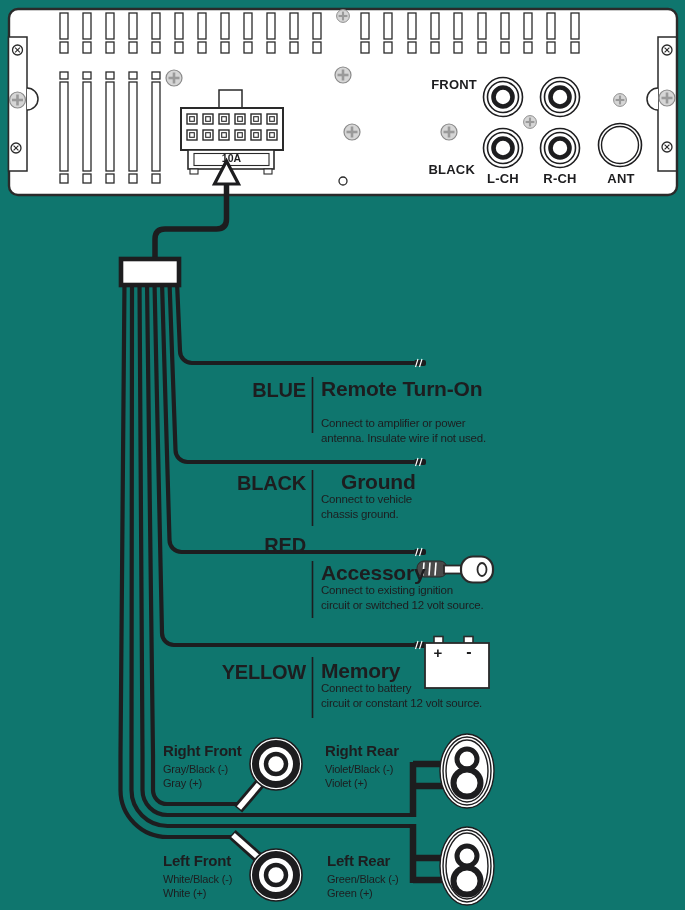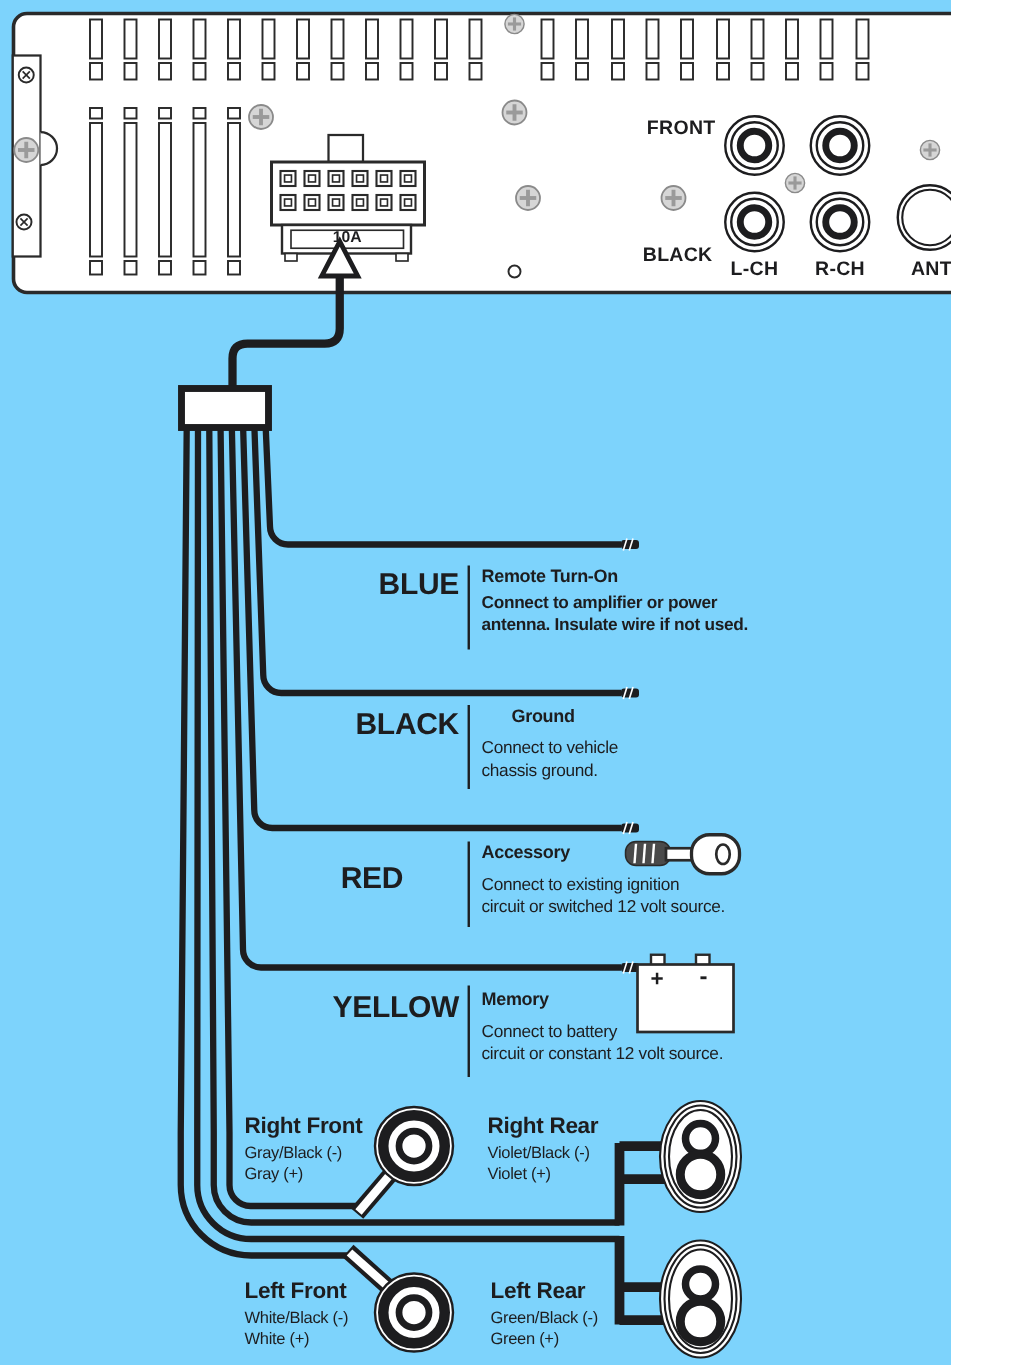--- a/index.html
+++ b/index.html
@@ -1,22 +1,22 @@
 <!DOCTYPE html>
 <html><head>
 <meta charset="utf-8">
 <style>
   html,body{margin:0;padding:0;background:#fff;}
-  #stage{position:relative;width:634px;height:910px;background:#7dd3fc;overflow:hidden;
+  #stage{position:relative;width:685px;height:910px;background:#0f766e;overflow:hidden;
          font-family:"Liberation Sans",sans-serif;color:#1d1d1f;}
   .abs{position:absolute;}
   svg{position:absolute;left:0;top:0;}
   .t{color:#1d1d1f;}
   .wname{font-weight:bold;font-size:20px;text-align:right;width:116px;letter-spacing:-0.2px;}
-  .wtitle{font-weight:bold;font-size:12px;letter-spacing:-0.2px;white-space:nowrap;}
+  .wtitle{font-weight:bold;font-size:21px;letter-spacing:-0.2px;white-space:nowrap;}
   .wdesc{font-size:11.5px;line-height:14.5px;white-space:pre-line;letter-spacing:-0.2px;}
   .spk .nm{font-weight:bold;font-size:15px;letter-spacing:-0.2px;margin-bottom:4px;white-space:nowrap;}
   .spk .ln{font-size:11px;line-height:13.5px;letter-spacing:-0.2px;white-space:nowrap;}
   .plabel{font-weight:bold;font-size:13px;letter-spacing:0.2px;white-space:nowrap;}
   .fuse{font-weight:bold;font-size:10.5px;text-align:center;}
   .batt{font-weight:bold;text-align:center;}
 </style>
 </head>
 <body>
 
@@ -251,29 +251,29 @@
 
 <div class="abs plabel t" style="left:413px;top:77px;width:64px;text-align:right;">FRONT</div>
 <div class="abs plabel t" style="left:413px;top:162px;width:62px;text-align:right;">BLACK</div>
 <div class="abs plabel t" style="left:477px;top:171px;width:52px;text-align:center;">L-CH</div>
 <div class="abs plabel t" style="left:534px;top:171px;width:52px;text-align:center;">R-CH</div>
 <div class="abs plabel t" style="left:595px;top:171px;width:52px;text-align:center;">ANT</div>
 <div class="abs fuse t" style="left:194px;top:152px;width:75px;">10A</div>
 
 <div class="abs wname t" style="left:190px;top:379px;">BLUE</div>
 <div class="abs wtitle t" style="left:321px;top:377px;">Remote Turn-On</div>
-<div class="abs wdesc t" style="left:321px;top:395px;font-weight:bold;">Connect to amplifier or power
+<div class="abs wdesc t" style="left:321px;top:416px;">Connect to amplifier or power
 antenna. Insulate wire if not used.</div>
 
 <div class="abs wname t" style="left:190px;top:472px;">BLACK</div>
 <div class="abs wtitle t" style="left:321px;top:470px;margin-left:20px;">Ground</div>
 <div class="abs wdesc t" style="left:321px;top:492px;">Connect to vehicle
 chassis ground.</div>
 
-<div class="abs wname t" style="left:190px;top:575px;text-align:center;">RED</div>
+<div class="abs wname t" style="left:190px;top:534px;">RED</div>
 <div class="abs wtitle t" style="left:321px;top:561px;">Accessory</div>
 <div class="abs wdesc t" style="left:321px;top:583px;">Connect to existing ignition
 circuit or switched 12 volt source.</div>
 
 <div class="abs wname t" style="left:190px;top:661px;">YELLOW</div>
 <div class="abs wtitle t" style="left:321px;top:659px;">Memory</div>
 <div class="abs wdesc t" style="left:321px;top:681px;">Connect to battery
 circuit or constant 12 volt source.</div>
 
 <div class="abs spk t" style="left:163px;top:742px;">

